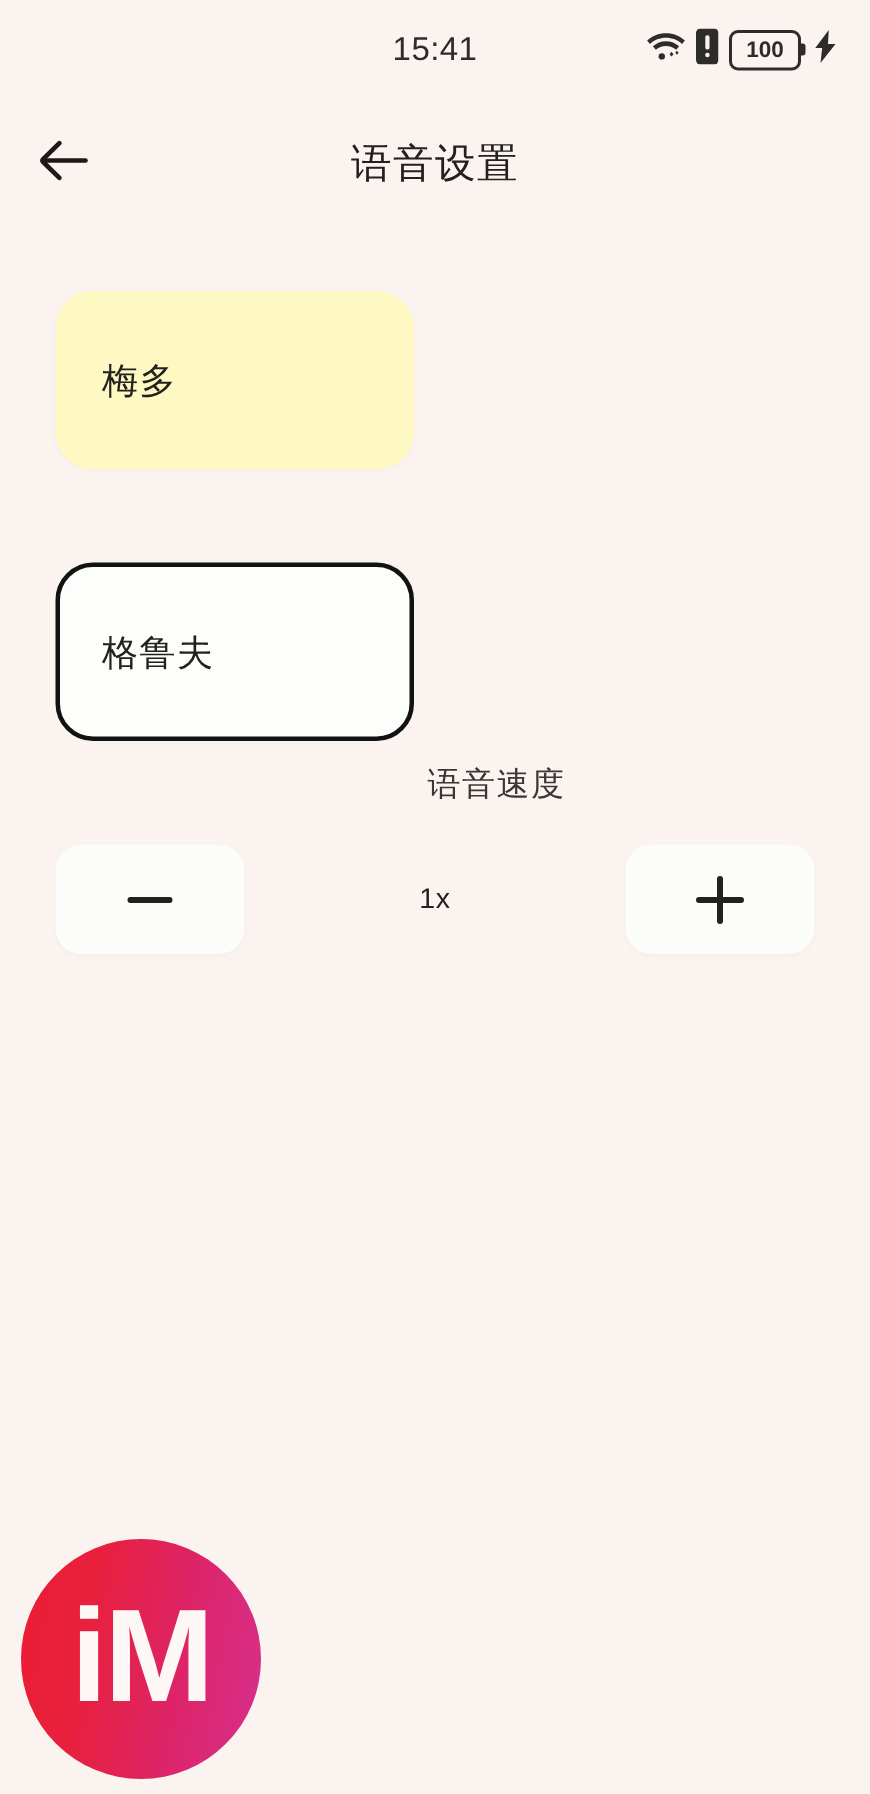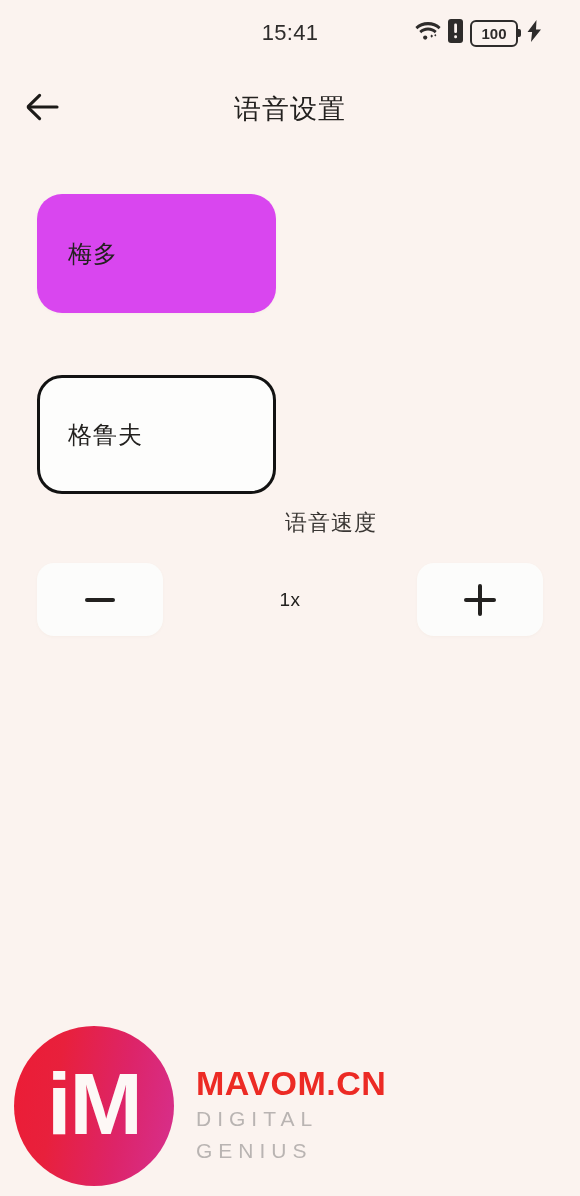--- a/index.html
+++ b/index.html
@@ -28,21 +28,21 @@
     justify-content: center;
   }
   .status-time {
     font-size: 22px;
     color: #2e2c2b;
     letter-spacing: 0.3px;
     font-weight: 400;
   }
   .status-icons {
     position: absolute;
-    right: 38px;
+    right: 22px;
     top: 0;
     height: 66px;
     display: flex;
     align-items: center;
     gap: 7px;
   }
   .icon-wifi { display: block; }
   .icon-alert-batt { display: block; }
   .batt-box {
     display: flex;
@@ -112,21 +112,21 @@
     left: 37px;
     width: 506px;
     display: flex;
     flex-wrap: wrap;
     gap: 25px 29px;
   }
   .voice-card {
     box-sizing: border-box;
     width: 239px;
     height: 119px;
-    background: #d946ef;
+    background: #fef9c3;
     border-radius: 25px;
     border: 3px solid transparent;
     display: flex;
     align-items: center;
     padding-left: 28px;
     cursor: pointer;
     box-shadow: 0 1px 3px rgba(120, 90, 80, 0.045);
   }
   .voice-card.selected {
     border-color: #121212;
@@ -314,17 +314,13 @@
   <div class="speed-value">1x</div>
   <div class="step-btn">
     <span class="glyph-plus"></span>
   </div>
 </div>
 
 <div class="watermark">
   <div class="wm-logo">
     <span class="wm-logo-text">iM</span>
   </div>
-  <div class="wm-text">
-    <div class="wm-brand">MAVOM.CN</div>
-    <div class="wm-tagline">DIGITAL GENIUS</div>
-  </div>
 </div>
 
 </body></html>

